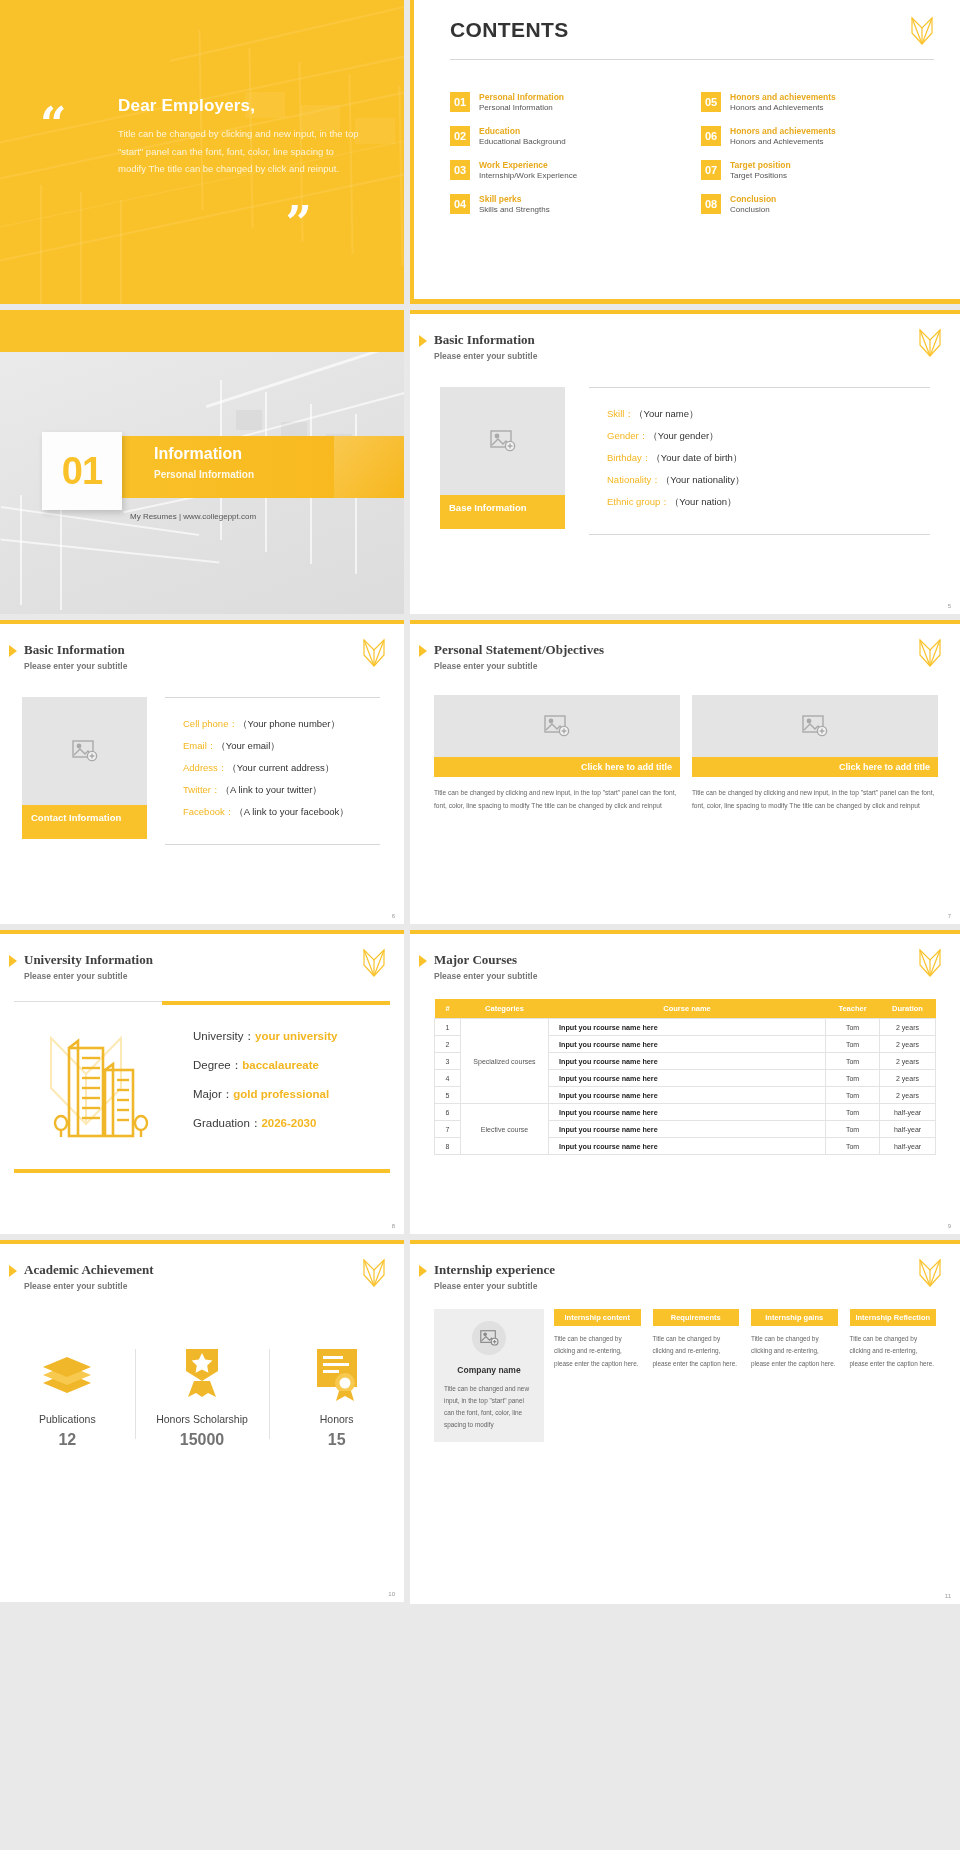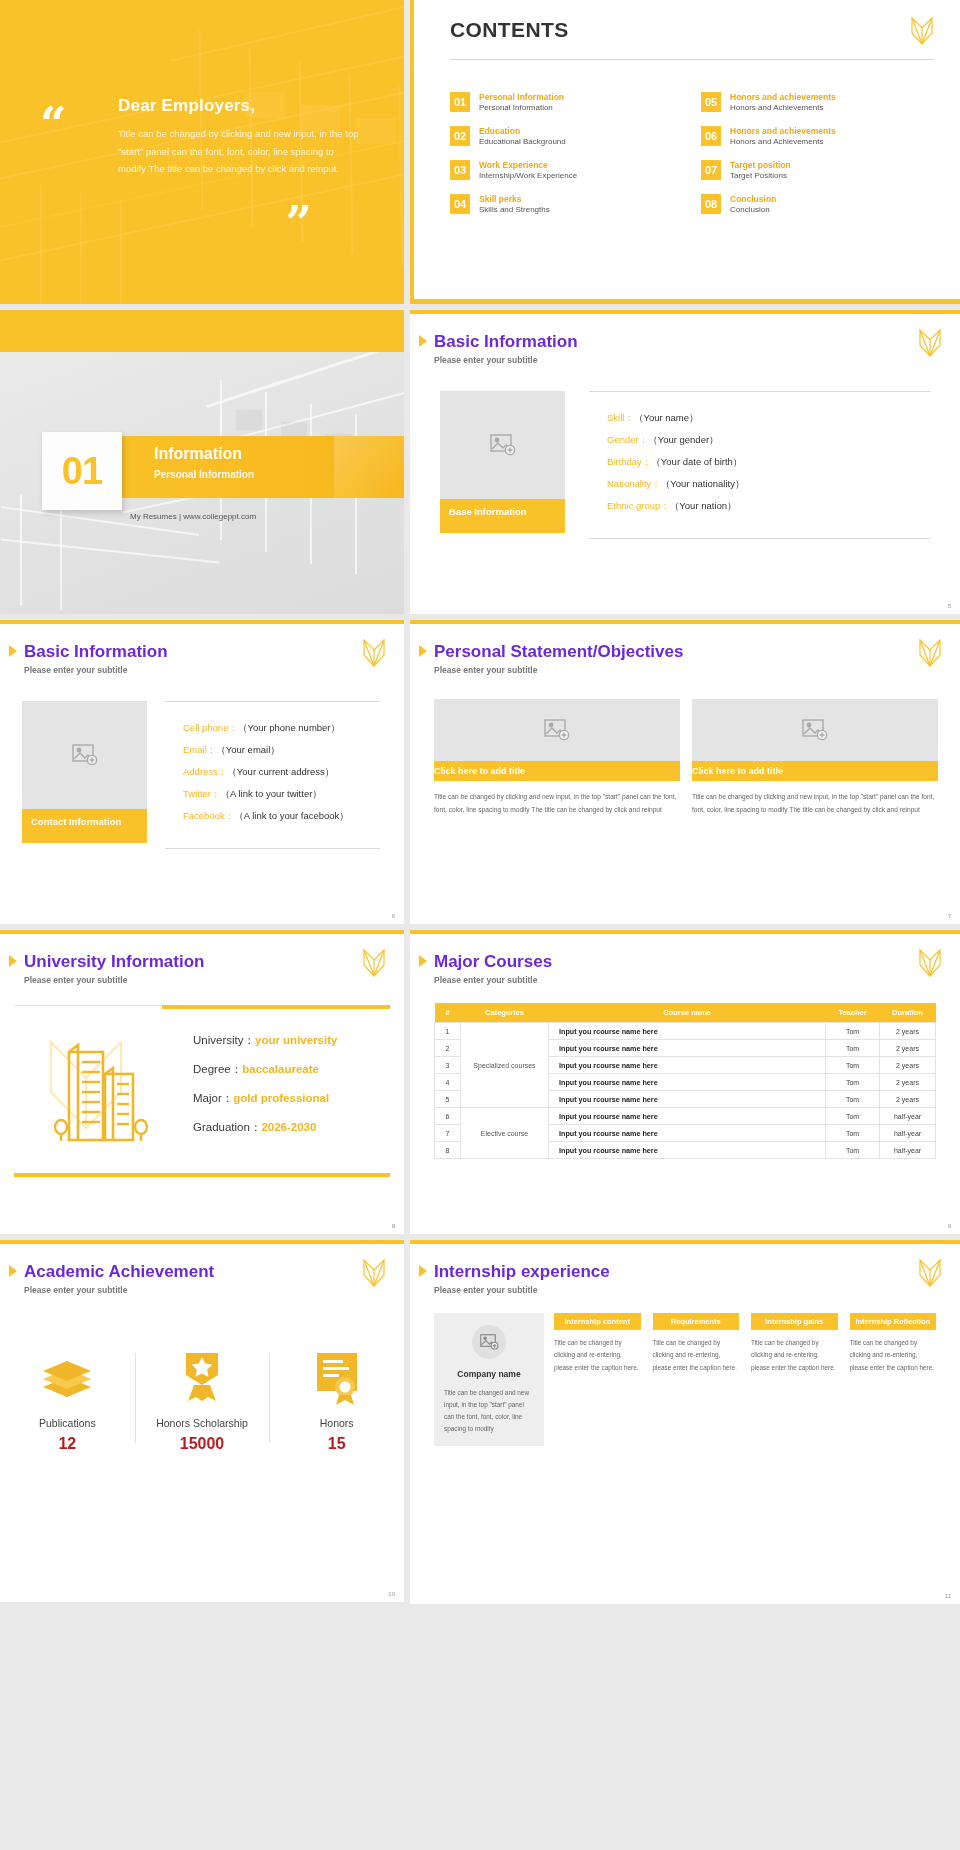--- a/index.html
+++ b/index.html
@@ -60,21 +60,21 @@
   .numcard span { color:#fac22a; font-size:38px; font-weight:bold; letter-spacing:-1px; }
   .band h3 { position:absolute; left:76px; top:9px; color:#fff; font-size:16px; font-weight:bold; }
   .band h4 { position:absolute; left:76px; top:33px; color:rgba(255,255,255,.9); font-size:10px; }
   .s4 .credit { position:absolute; left:130px; top:202px; font-size:8px; color:#555; }
   .s4 .topstrip { position:absolute; left:0; right:0; top:0; height:42px; background:#fac22a; }
 
   
   .hdr { position:relative; padding:22px 0 0 24px; }
   .hdr .tri { position:absolute; left:9px; top:25px; width:0;height:0;
               border-left:8px solid #fac22a; border-top:6px solid transparent; border-bottom:6px solid transparent; }
-  .hdr h3 { color:#6d28d9; font-size:17px; font-weight:bold; }
+  .hdr h3 { color:#404040; font-size:13px; font-weight:bold;font-family:Liberation Serif, serif; }
   .hdr h4 { color:#777; font-size:8.5px; margin-top:3px; }
   .hdr .leafwrap { position:absolute; right:18px; top:18px; }
   .topbar { position:absolute; left:0; right:0; top:0; height:4px; background:#fac22a; }
 
   
   .ph { background:#e4e4e4; display:flex; align-items:center; justify-content:center; }
   .ph svg { opacity:.55; }
 
   
   .s5 { height:304px; }
@@ -89,21 +89,21 @@
   .info-list li b { color:#f3b620; font-weight:normal; }
 
   
   .s6 { height:304px; }
 
   
   .s7 { height:304px; }
   .s7 .cols { display:flex; gap:12px; padding:24px 22px 0 24px; }
   .s7 .col { flex:1; }
   .s7 .col .ph { height:62px; }
-  .s7 .cap { background:#fac22a; color:#fff; font-size:9px; font-weight:bold; text-align:left; padding:5px 0; }
+  .s7 .cap { background:#fac22a; color:#fff; font-size:9px; font-weight:bold; text-align:right; padding:5px 8px; }
   .s7 .txt { font-size:6.6px; color:#666; line-height:2.0; margin-top:9px; }
 
   
   .s8 { height:304px; }
   .s8 .box { position:relative; margin:20px 14px 0 14px; height:172px; }
   .s8 .box .top { position:absolute; left:0; right:0; top:0; height:1px; background:#ddd; }
   .s8 .box .topY { position:absolute; left:148px; right:0; top:0; height:4px; background:#fac22a; }
   .s8 .box .bot { position:absolute; left:0; right:0; bottom:0; height:4px; background:#fac22a; }
   .s8 .inner2 { display:flex; align-items:center; height:100%; padding-left:4px; }
   .s8 .art { width:175px; display:flex; align-items:center; justify-content:center; position:relative;}
@@ -119,21 +119,21 @@
   table.courses td.cn { font-weight:bold; color:#222; text-align:left; padding-left:10px; font-size:7.2px;}
   table.courses td.cat { font-size:7px; color:#555; }
 
   
   .s10 { height:362px; }
   .ach { display:flex; margin-top:52px; }
   .ach > div { flex:1; text-align:center; position:relative; padding:0 6px; }
   .ach > div + div::before { content:""; position:absolute; left:0; top:6px; bottom:10px; width:1px; background:#e2e2e2; }
   .ach .ic { height:58px; display:flex; align-items:flex-end; justify-content:center; }
   .ach .nm { font-size:10.5px; color:#444; margin-top:12px; }
-  .ach .vl { font-size:16px; color:#b91c1c; font-weight:bold; margin-top:6px; }
+  .ach .vl { font-size:16px; color:#737373; font-weight:bold; margin-top:6px; }
 
   
   .s11 { height:364px; }
   .s11 .wrap { display:flex; gap:10px; padding:18px 24px 0 24px; }
   .s11 .lft { width:110px; background:#eeeeee; padding:12px 10px; }
   .s11 .lft .avt { width:34px;height:34px;border-radius:50%;background:#e0e0e0;margin:0 auto 10px;display:flex;align-items:center;justify-content:center;}
   .s11 .lft .cn { font-size:8.5px; font-weight:bold; color:#333; text-align:center; }
   .s11 .lft .ct { font-size:6.4px; color:#666; line-height:1.85; margin-top:8px; }
   .s11 .rgt { flex:1; display:grid; grid-template-columns:1fr 1fr 1fr 1fr; gap:8px 12px; }
   .s11 .bx .bh { background:#fac22a; color:#fff; font-size:7.5px; font-weight:bold; text-align:center; padding:4px 0; }

